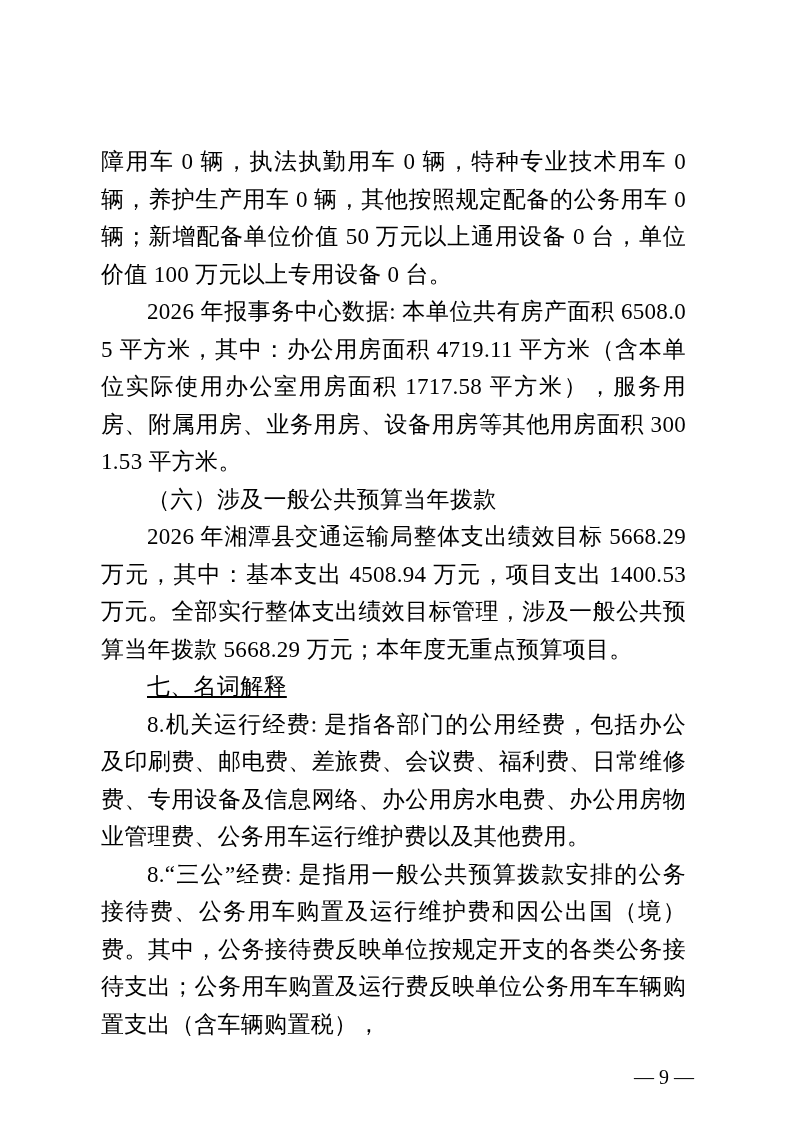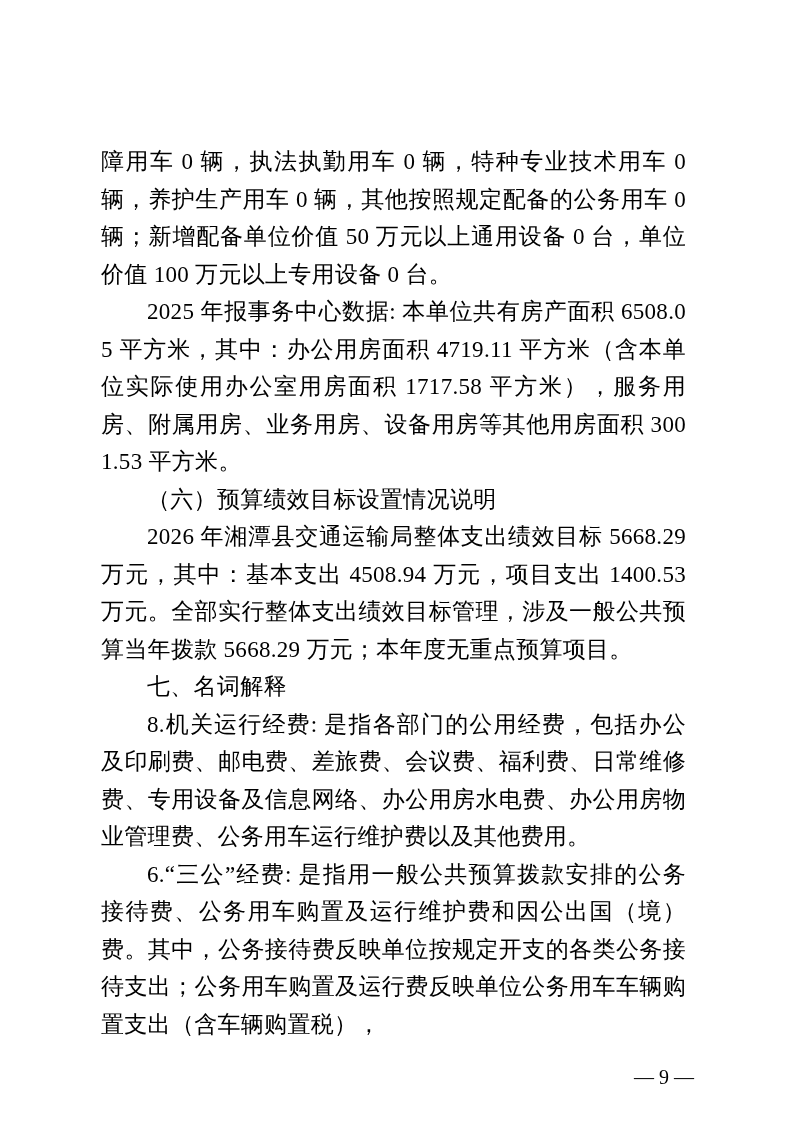--- a/index.html
+++ b/index.html
@@ -45,20 +45,21 @@
     font-family: "Liberation Serif", "DejaVu Serif", serif;
     font-weight: bold;
     text-indent: 2em;
     text-align: left !important;
   }
   .heading-sans {
     font-family: "Liberation Sans", "DejaVu Sans", sans-serif;
     font-weight: bold;
     text-indent: 2em;
     text-align: center;
+    text-decoration: underline;
   }
   .page-footer {
     position: absolute;
     top: 1041px;
     right: 99px;
     font-size: 20px;
     line-height: 24px;
     font-family: "Liberation Serif", "DejaVu Serif", serif;
     color: #000000;
     white-space: pre;
@@ -66,31 +67,31 @@
 </style>
 </head>
 <body>
 
 <div class="page">
 
   <main class="text-block">
 
     <p class="body">障用车 0 辆，执法执勤用车 0 辆，特种专业技术用车 0 辆，养护生产用车 0 辆，其他按照规定配备的公务用车 0 辆；新增配备单位价值 50 万元以上通用设备 0 台，单位价值 100 万元以上专用设备 0 台。</p>
 
-    <p class="body indent">2025 年报事务中心数据: 本单位共有房产面积 6508.05 平方米，其中：办公用房面积 4719.11 平方米（含本单位实际使用办公室用房面积 1717.58 平方米），服务用房、附属用房、业务用房、设备用房等其他用房面积 3001.53 平方米。</p>
+    <p class="body indent">2026 年报事务中心数据: 本单位共有房产面积 6508.05 平方米，其中：办公用房面积 4719.11 平方米（含本单位实际使用办公室用房面积 1717.58 平方米），服务用房、附属用房、业务用房、设备用房等其他用房面积 3001.53 平方米。</p>
 
-    <h3 class="heading-serif">（六）预算绩效目标设置情况说明</h3>
+    <h3 class="heading-serif">（六）涉及一般公共预算当年拨款</h3>
 
     <p class="body indent">2026 年湘潭县交通运输局整体支出绩效目标 5668.29 万元，其中：基本支出 4508.94 万元，项目支出 1400.53 万元。全部实行整体支出绩效目标管理，涉及一般公共预算当年拨款 5668.29 万元；本年度无重点预算项目。</p>
 
     <h3 class="heading-sans">七、名词解释</h3>
 
     <p class="body indent">8.机关运行经费: 是指各部门的公用经费，包括办公及印刷费、邮电费、差旅费、会议费、福利费、日常维修费、专用设备及信息网络、办公用房水电费、办公用房物业管理费、公务用车运行维护费以及其他费用。</p>
 
-    <p class="body indent">6.“三公”经费: 是指用一般公共预算拨款安排的公务接待费、公务用车购置及运行维护费和因公出国（境）费。其中，公务接待费反映单位按规定开支的各类公务接待支出；公务用车购置及运行费反映单位公务用车车辆购置支出（含车辆购置税），</p>
+    <p class="body indent">8.“三公”经费: 是指用一般公共预算拨款安排的公务接待费、公务用车购置及运行维护费和因公出国（境）费。其中，公务接待费反映单位按规定开支的各类公务接待支出；公务用车购置及运行费反映单位公务用车车辆购置支出（含车辆购置税），</p>
 
   </main>
 
   <footer class="page-footer">
     <span>— 9 —</span>
   </footer>
 
 </div>
 
 </body></html>

